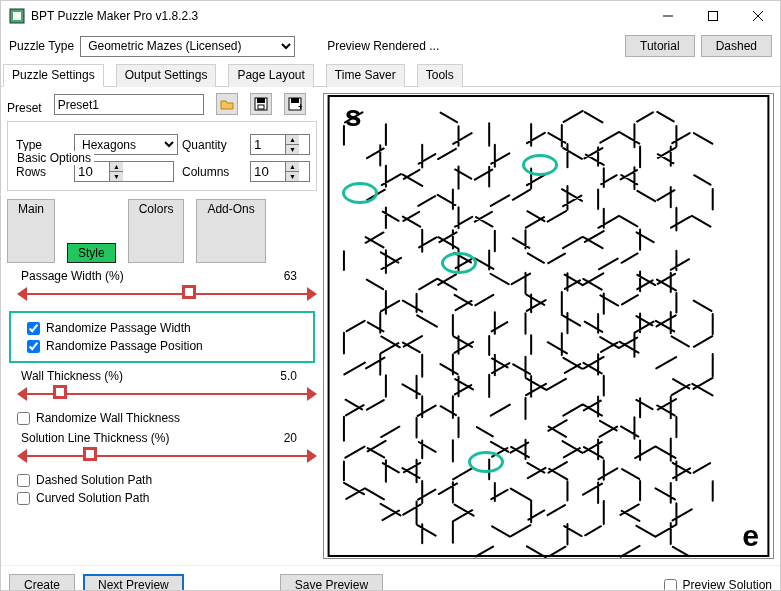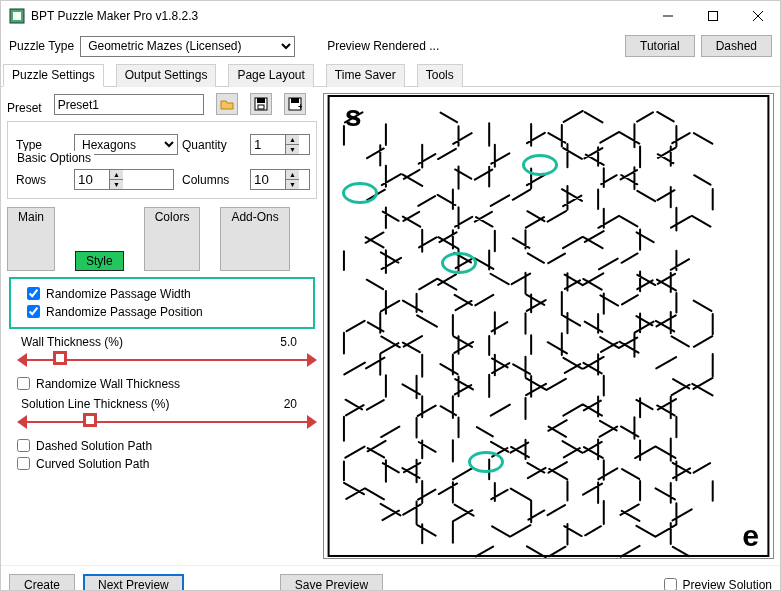--- a/index.html
+++ b/index.html
@@ -106,26 +106,26 @@
     position: absolute;
     top: -8px; left: 6px;
     background: #fff;
     padding: 0 3px;
     font-size: 12px;
     margin-top: 37px;
   }
   .grid2 {
     display: grid;
     grid-template-columns: 50px 100px 60px 60px;
-    gap: 14px 8px;
+    gap: 6px 8px;
     align-items: center;
     margin-top: 6px;
   }
   .subtabs {
-    display: flex; gap: 20px;
+    display: flex; gap: 12px;
     margin: 8px 0 6px;
   }
   .subtab {
     border: 1px solid #adadad;
     padding: 2px 10px;
     font-size: 12px;
     background: #e1e1e1;
     cursor: pointer;
   }
   .subtab.active {
@@ -156,21 +156,21 @@
   .slider-arrow.left { border-right: 10px solid #d04040; margin-right: -2px;}
   .slider-arrow.right { border-left: 10px solid #d04040; margin-left: -2px;}
   .slider-thumb {
     position: absolute;
     width: 14px; height: 14px;
     border: 3px solid #d04040;
     background: #fff;
     top: 0;
   }
   .checks { margin: 4px 0 4px 10px; }
-  .check { display: flex; align-items: flex-start; gap: 6px; margin: 4px 0; font-size: 12px;}
+  .check { display: flex; align-items: center; gap: 6px; margin: 4px 0; font-size: 12px;}
   .check input { margin: 0; }
   .highlight-box {
     border: 2px solid #1abc9c;
     padding: 4px 6px;
     margin: 0 2px 4px 2px;
   }
   .preview {
     flex: 1;
     border: 1px solid #888;
     background: #fff;
@@ -309,20 +309,32 @@
       </div>
     </div>
 
     <div class="subtabs">
       <div class="subtab">Main</div>
       <div class="subtab active">Style</div>
       <div class="subtab">Colors</div>
       <div class="subtab">Add-Ons</div>
     </div>
 
+    <div class="slider-block">
+      <div class="slider-head">
+        <span>Passage Width (%)</span>
+        <span>63</span>
+      </div>
+      <div class="slider-track">
+        <div class="slider-arrow left"></div>
+        <div class="slider-line"></div>
+        <div class="slider-arrow right"></div>
+        <div class="slider-thumb" style="left:55%"></div>
+      </div>
+    </div>
     <div class="highlight-box">
       <div class="checks">
         <label class="check">
           <input type="checkbox" checked="" style="">
           <span>Randomize Passage Width</span>
         </label>
         <label class="check">
           <input type="checkbox" checked="" style="">
           <span>Randomize Passage Position</span>
         </label>

